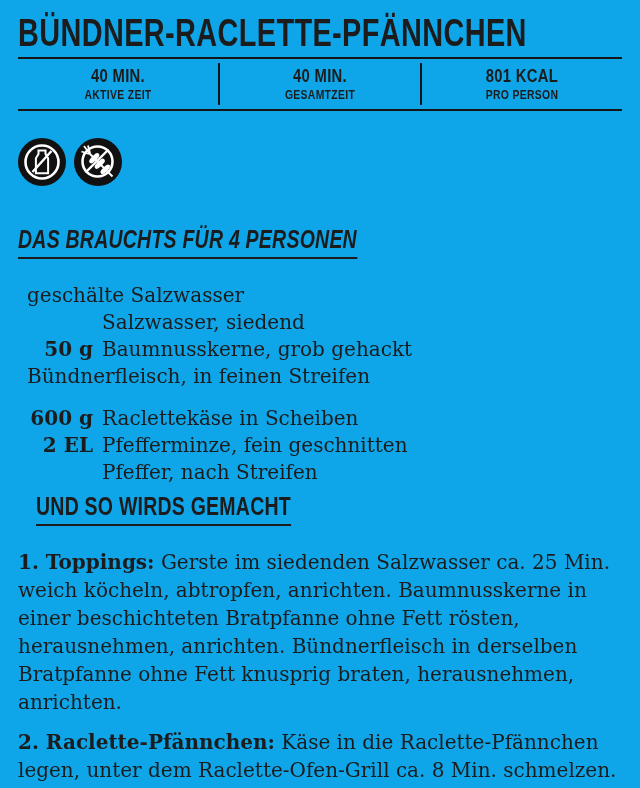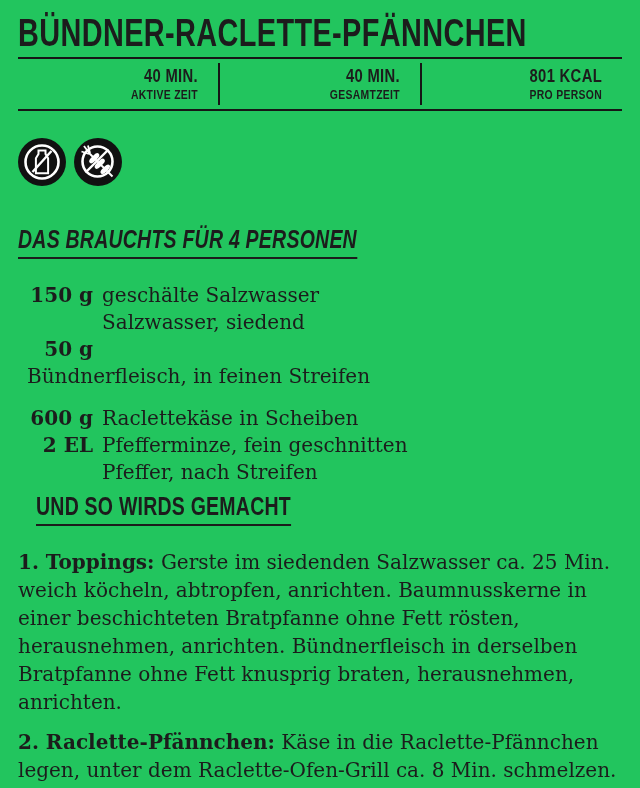--- a/index.html
+++ b/index.html
@@ -1,18 +1,18 @@
 <!DOCTYPE html>
 <html><head>
 <meta charset="utf-8">
 <style>
   html,body{margin:0;padding:0;background:#fff;}
   .page{
     width:640px;height:788px;box-sizing:border-box;
-    background:#22c55e;color:#1c1c1c;
+    background:#0ea5e9;color:#1c1c1c;
     padding:12px 18px 0 18px;
     font-family:"DejaVu Serif", serif;
     overflow:hidden;position:relative;
   }
   
   .cond{
     font-family:"Liberation Sans", sans-serif;
     font-weight:700;
     transform:scaleX(0.76);
     transform-origin:left center;
@@ -24,21 +24,21 @@
     margin:0;font-size:38px;line-height:42px;color:#1c1c1c;
   }
   
   .meta-bar{
     margin-top:3px;
     border-top:2.5px solid #161616;
     border-bottom:2.5px solid #161616;
     display:flex;align-items:stretch;
   }
   .meta-col{
-    flex:1 1 0;text-align:right;
+    flex:1 1 0;text-align:center;
     padding:5px 0 6px 0;
   }
   .meta-divider{width:2px;background:#161616;margin:4px 0;}
   .meta-value{
     font-family:"Liberation Sans", sans-serif;font-weight:700;
     font-size:18.5px;line-height:23px;
     transform:scaleX(0.8);transform-origin:center;
     letter-spacing:0.4px;
   }
   .meta-label{
@@ -122,29 +122,29 @@
       <ellipse cx="30" cy="32.5" rx="2.4" ry="4.2" transform="rotate(45 30 32.5)" fill="#fff"></ellipse>
       <ellipse cx="32.5" cy="30" rx="2.4" ry="4.2" transform="rotate(45 32.5 30)" fill="#fff"></ellipse>
       <line x1="34.5" y1="11.5" x2="11.5" y2="34.5" stroke="#fff" stroke-width="2.4"></line>
     </svg>
   </div>
 
   <h2 class="section-heading h-ingredients"><span class="cond">DAS BRAUCHTS FÜR 4 PERSONEN</span></h2>
 
   <div class="ingredients">
     <div class="ing-row">
-      <span class="ing-qty">150 g</span>
       <span class="ing-text">geschälte Salzwasser</span>
     </div>
     <div class="ing-row">
       <span class="ing-qty"></span>
       <span class="ing-text">Salzwasser, siedend</span>
     </div>
     <div class="ing-row">
       <span class="ing-qty">50 g</span>
+      <span class="ing-text">Baumnusskerne, grob gehackt</span>
     </div>
     <div class="ing-row">
       <span class="ing-text">Bündnerfleisch, in feinen Streifen</span>
     </div>
     <div class="ing-spacer"></div>
     <div class="ing-row">
       <span class="ing-qty">600 g</span>
       <span class="ing-text">Raclettekäse in Scheiben</span>
     </div>
     <div class="ing-row">

